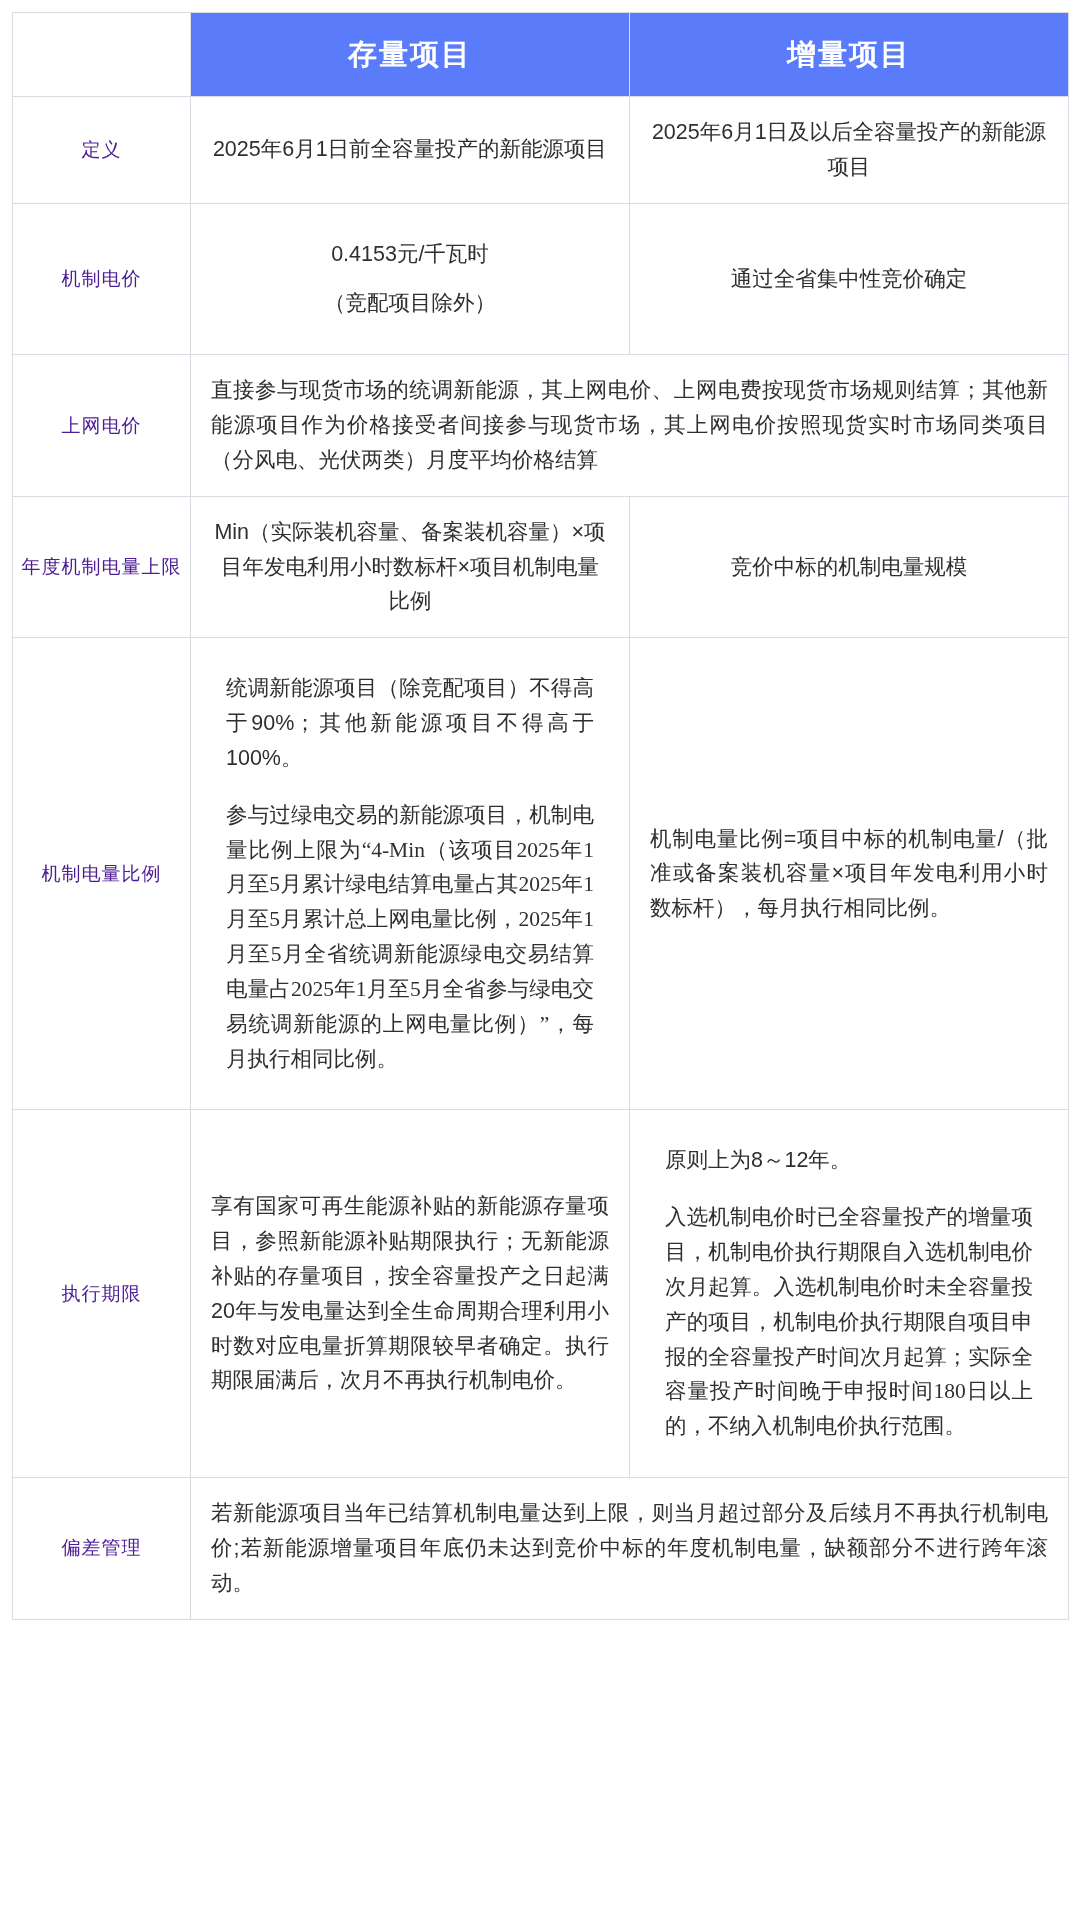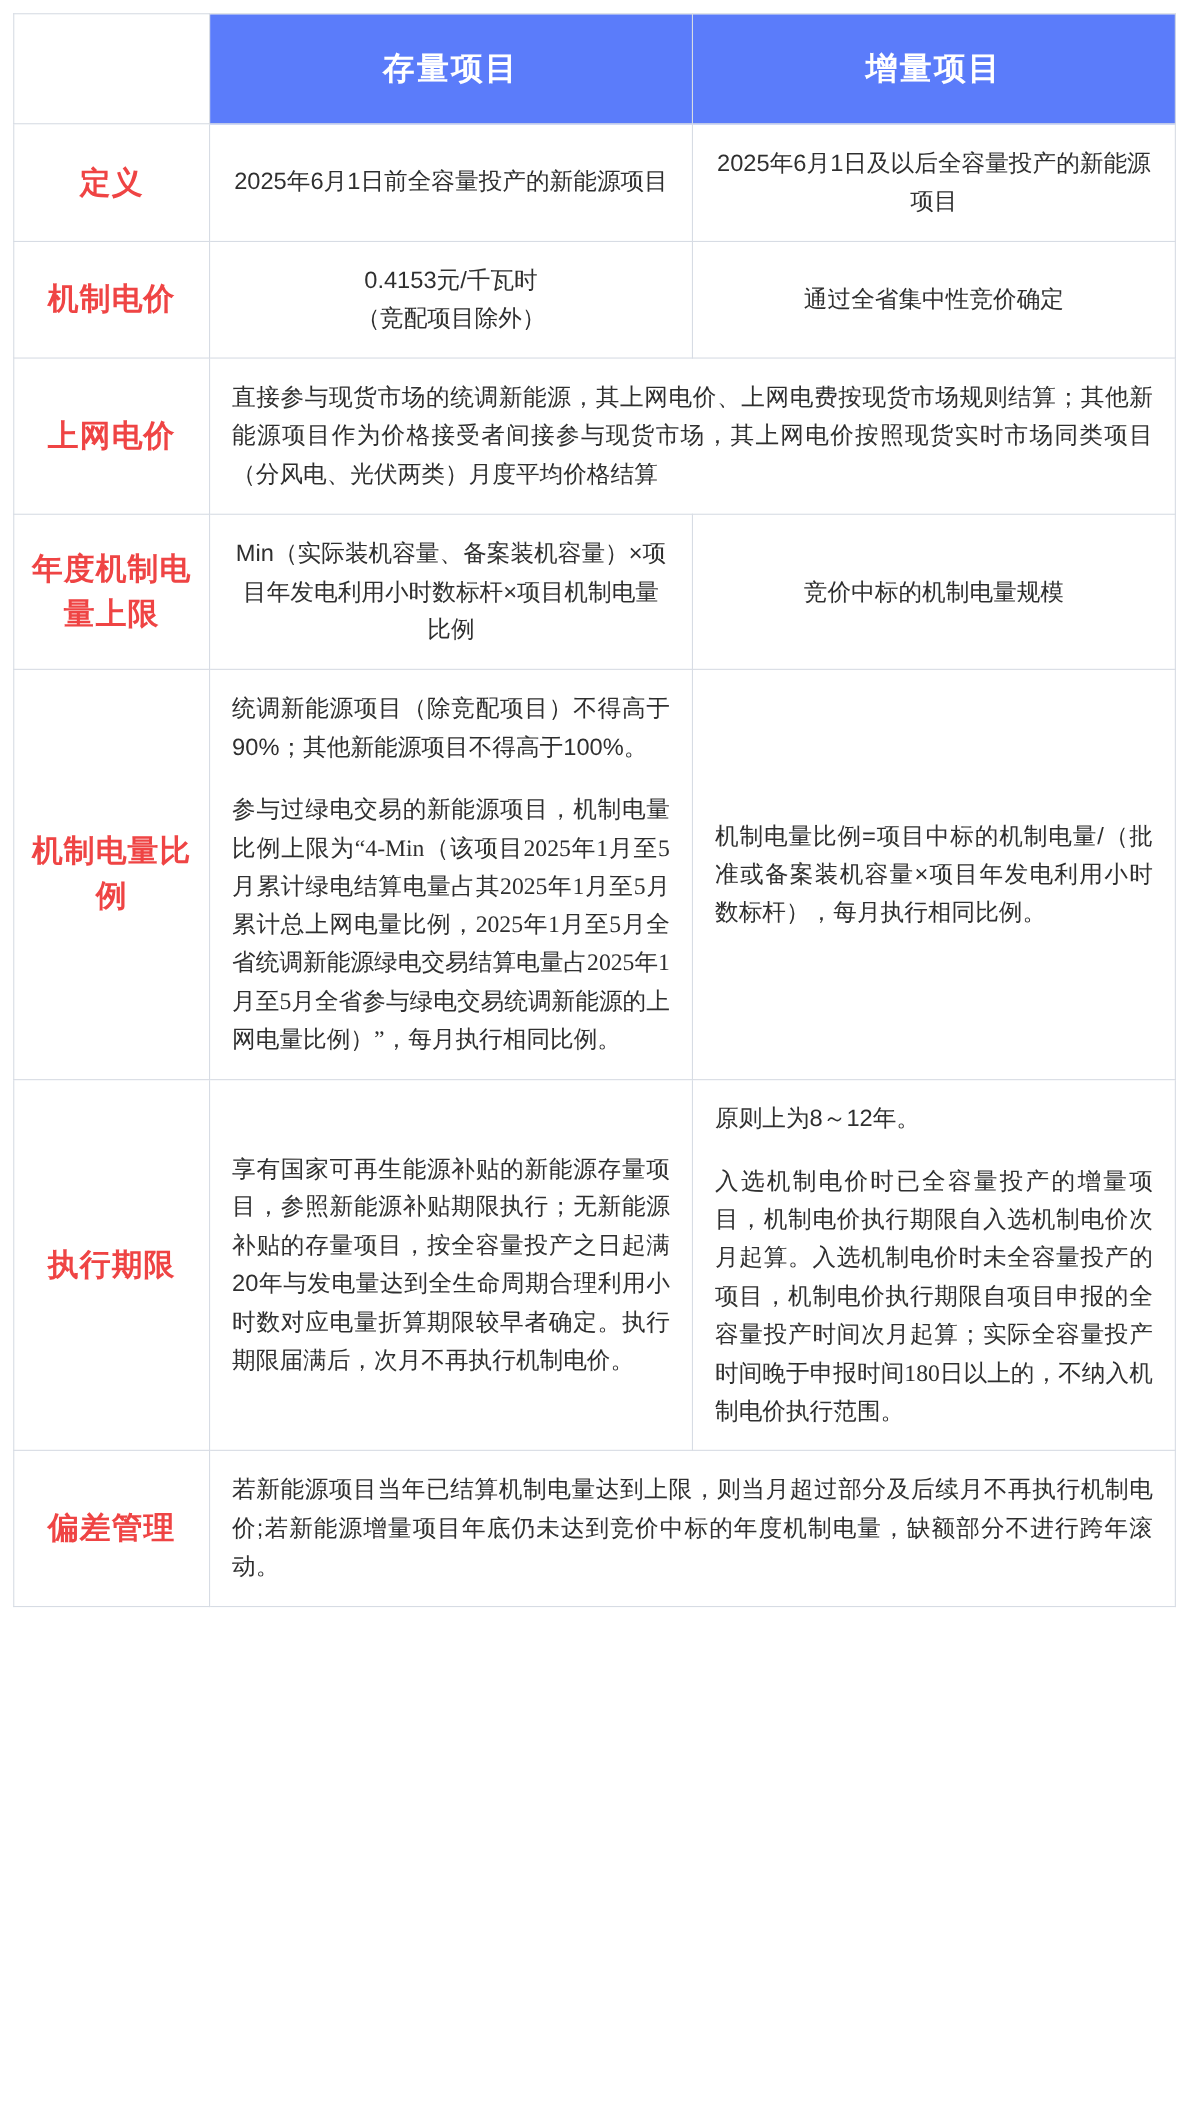--- a/index.html
+++ b/index.html
@@ -27,57 +27,57 @@
   table.compare td, table.compare th {
     border: 1px solid #d7dce4;
     vertical-align: middle;
   }
   
   thead th {
     background: #5b7cfa;
     color: #ffffff;
     font-size: 29px;
     font-weight: bold;
-    height: 100px;
+    height: 84px;
     letter-spacing: 2px;
     border: 1px solid #5b7cfa;
   }
   thead th.corner {
     background: #ffffff;
     border: 1px solid #d7dce4;
   }
   col.c1 { width: 178px; }
   col.c2 { width: 439px; }
   col.c3 { width: 439px; }
 
   
   td.rowlabel {
-    color: #ef4444;
-    font-weight: bold;
-    font-size: 28px;
+    color: #4c1d95;
+    font-weight: normal;
+    font-size: 19px;
     text-align: center;
     line-height: 1.45;
     padding: 10px 6px;
     letter-spacing: 1px;
   }
   td.cell {
     font-size: 21.5px;
     line-height: 1.62;
     color: #2f2f2f;
     padding: 18px 20px;
   }
   td.cell.center {
     text-align: center;
   }
   td.cell.justify {
     text-align: justify;
     text-align-last: left;
   }
   td.cell p {
-    margin: 0;
+    margin: 15px;
   }
   td.cell p + p {
     margin-top: 22px;
     font-family: Liberation Serif, serif;
   }
 </style>
 </head>
 <body>
 
 <div class="sheet">

